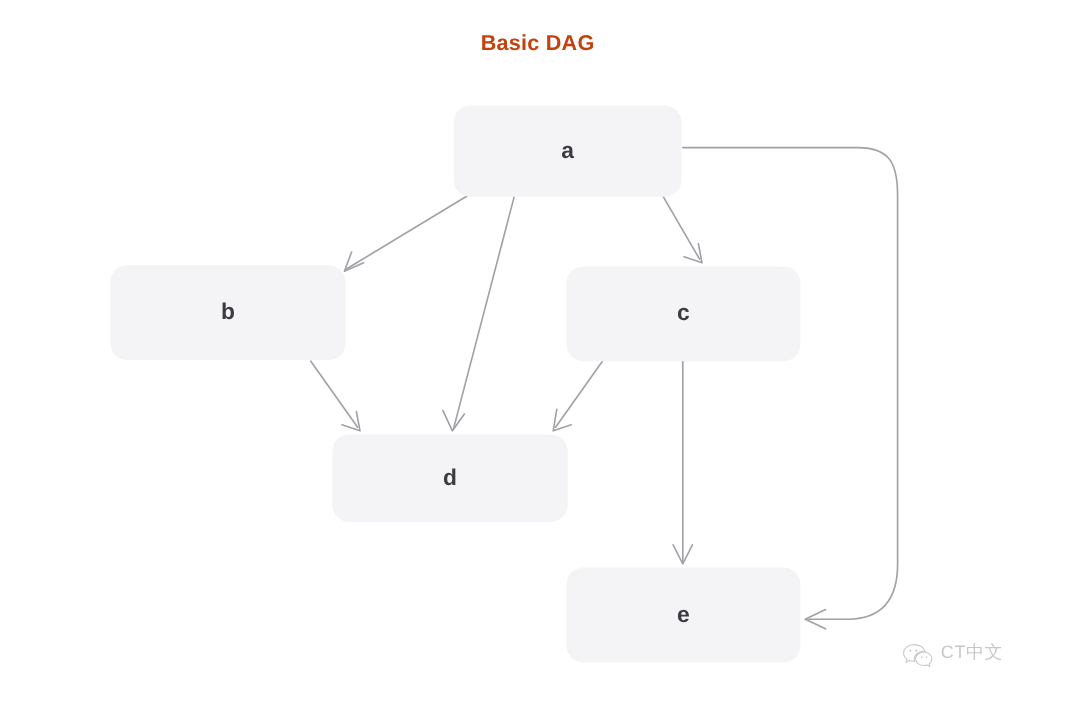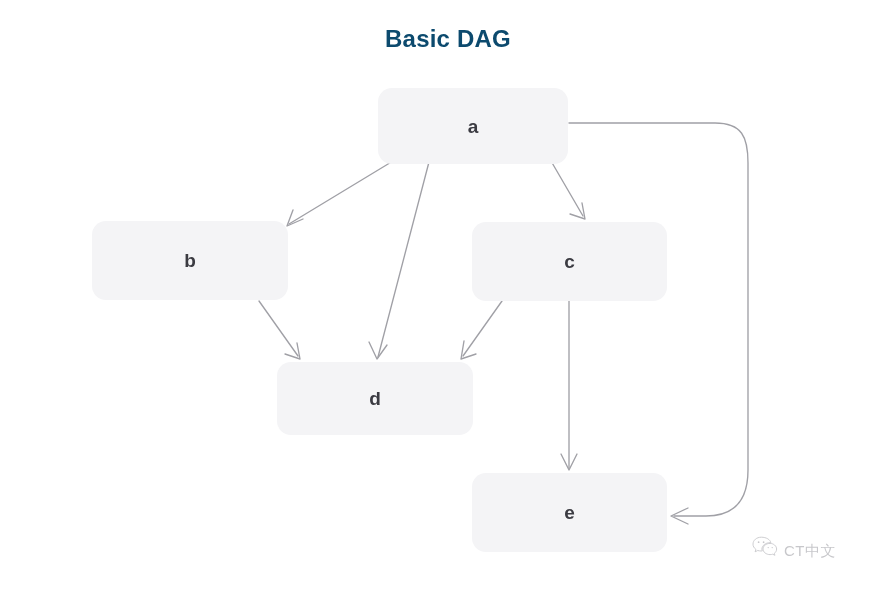--- a/index.html
+++ b/index.html
@@ -23,23 +23,23 @@
     height: 593px;
   }
 
   
   .diagram-title {
     position: absolute;
     left: 0;
     top: 27px;
     width: 896px;
     text-align: center;
-    font-size: 24px;
+    font-size: 18px;
     font-weight: bold;
-    color: #0c4a6e;
+    color: #c2410c;
     letter-spacing: 0.2px;
     line-height: 1;
     user-select: none;
   }
 
   
   #edge-layer {
     position: absolute;
     left: 0;
     top: 0;
@@ -79,21 +79,21 @@
     line-height: 1;
     user-select: none;
   }
 
   
   #watermark {
     position: absolute;
     left: 752px;
     top: 536px;
     display: flex;
-    align-items: flex-end;
+    align-items: flex-start;
     gap: 6px;
     opacity: 0.55;
     user-select: none;
   }
   #watermark .wm-text {
     font-size: 15px;
     color: #9b9ba1;
     letter-spacing: 0.5px;
     line-height: 1;
     white-space: nowrap;

